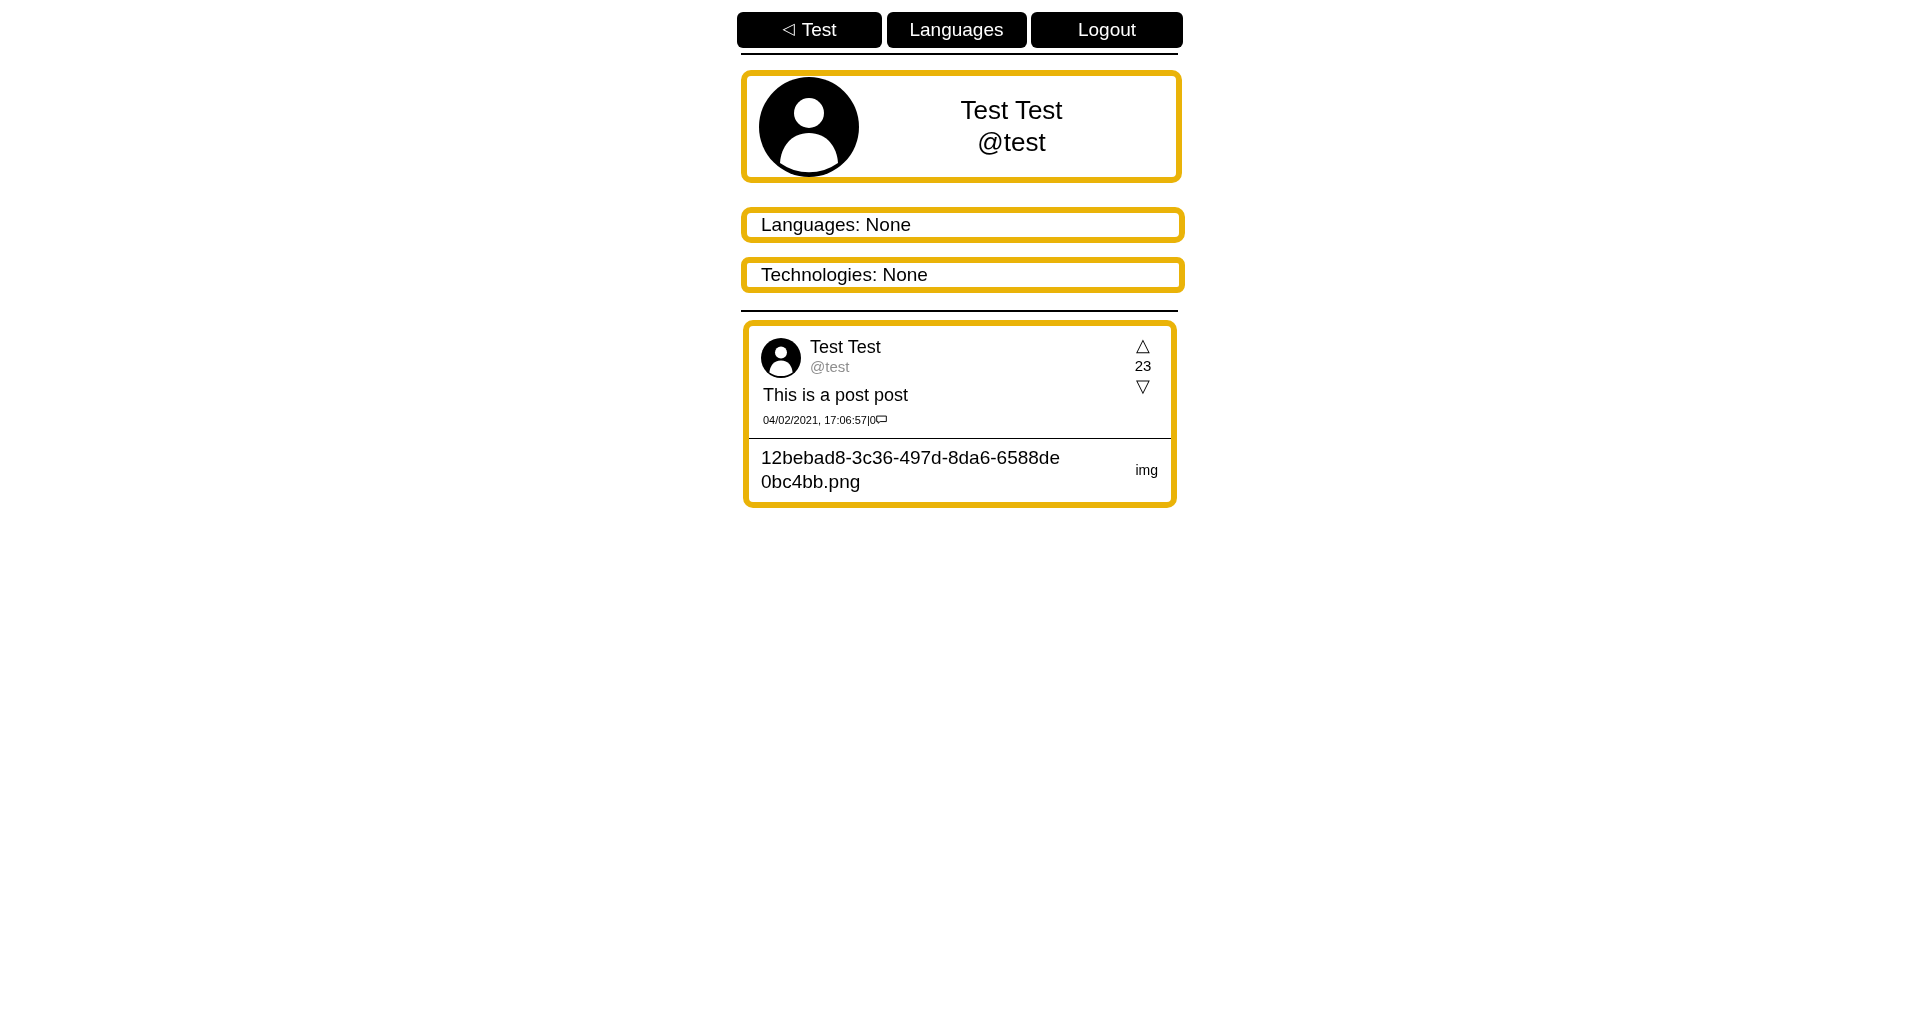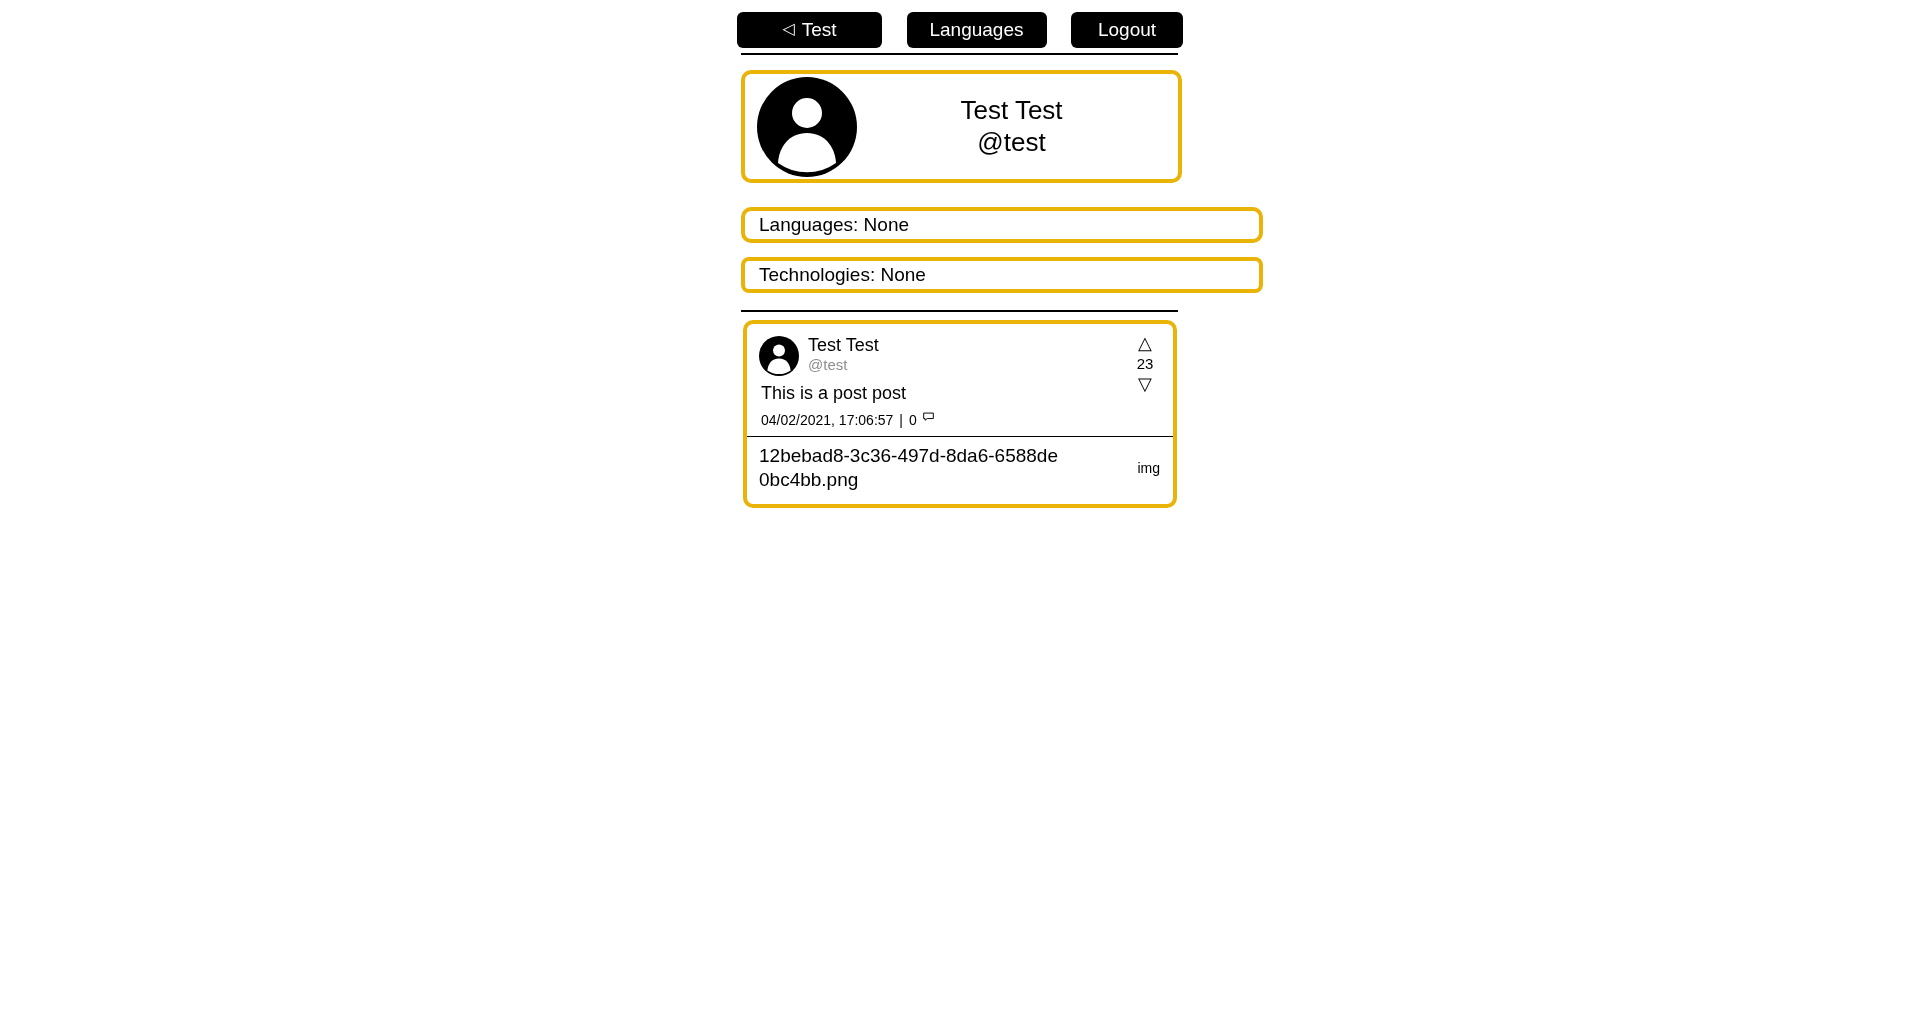--- a/index.html
+++ b/index.html
@@ -41,21 +41,21 @@
     padding: 0 22px;
     cursor: pointer;
     display: inline-flex;
     align-items: center;
     justify-content: center;
     gap: 7px;
     white-space: nowrap;
   }
   .nav-btn.back { width: 145px; }
   .nav-btn.settings { width: 140px; }
-  .nav-btn.logout { width: 112px; align-items: center; }
+  .nav-btn.logout { width: 152px; align-items: center; }
 
   .back-arrow {
     font-size: 16px;
     line-height: 1;
     display: inline-block;
     transform: translateY(-1px);
   }
 
   
   .hr {
@@ -64,21 +64,21 @@
     width: 437px;
     border-top: 2px solid #000000;
   }
   .hr.top { top: 53px; }
   .hr.mid { top: 310px; }
 
   
   .card {
     position: absolute;
     background: #ffffff;
-    border: 4px solid #eab308;
+    border: 6px solid #eab308;
     border-radius: 10px;
     box-sizing: border-box;
   }
 
   .profile-card {
     left: 741px;
     top: 70px;
     width: 441px;
     height: 113px;
     display: flex;
@@ -101,21 +101,21 @@
   .profile-name {
     font-size: 26px;
   }
   .profile-handle {
     font-size: 26px;
   }
 
   
   .info-row {
     left: 741px;
-    width: 522px;
+    width: 444px;
     height: 36px;
     display: flex;
     align-items: center;
     padding-left: 14px;
     font-size: 19px;
     box-sizing: border-box;
   }
   .info-languages { top: 207px; }
   .info-technologies { top: 257px; border-radius: 8px; }
 
@@ -162,26 +162,26 @@
     color: #8e8e8e;
   }
 
   .post-body {
     font-size: 18px;
     margin-top: 7px;
     margin-left: 2px;
   }
 
   .post-meta {
-    font-size: 14px;
+    font-size: 11px;
     margin-top: 8px;
     margin-left: 2px;
     display: flex;
-    align-items: flex-start;
-    gap: 6px;
+    align-items: flex-end;
+    gap: 0;
   }
   .meta-sep { color: #000; }
   .comment-glyph {
     display: inline-block;
     font-size: 11px;
     line-height: 1;
   }
 
   .vote-col {
     position: absolute;

